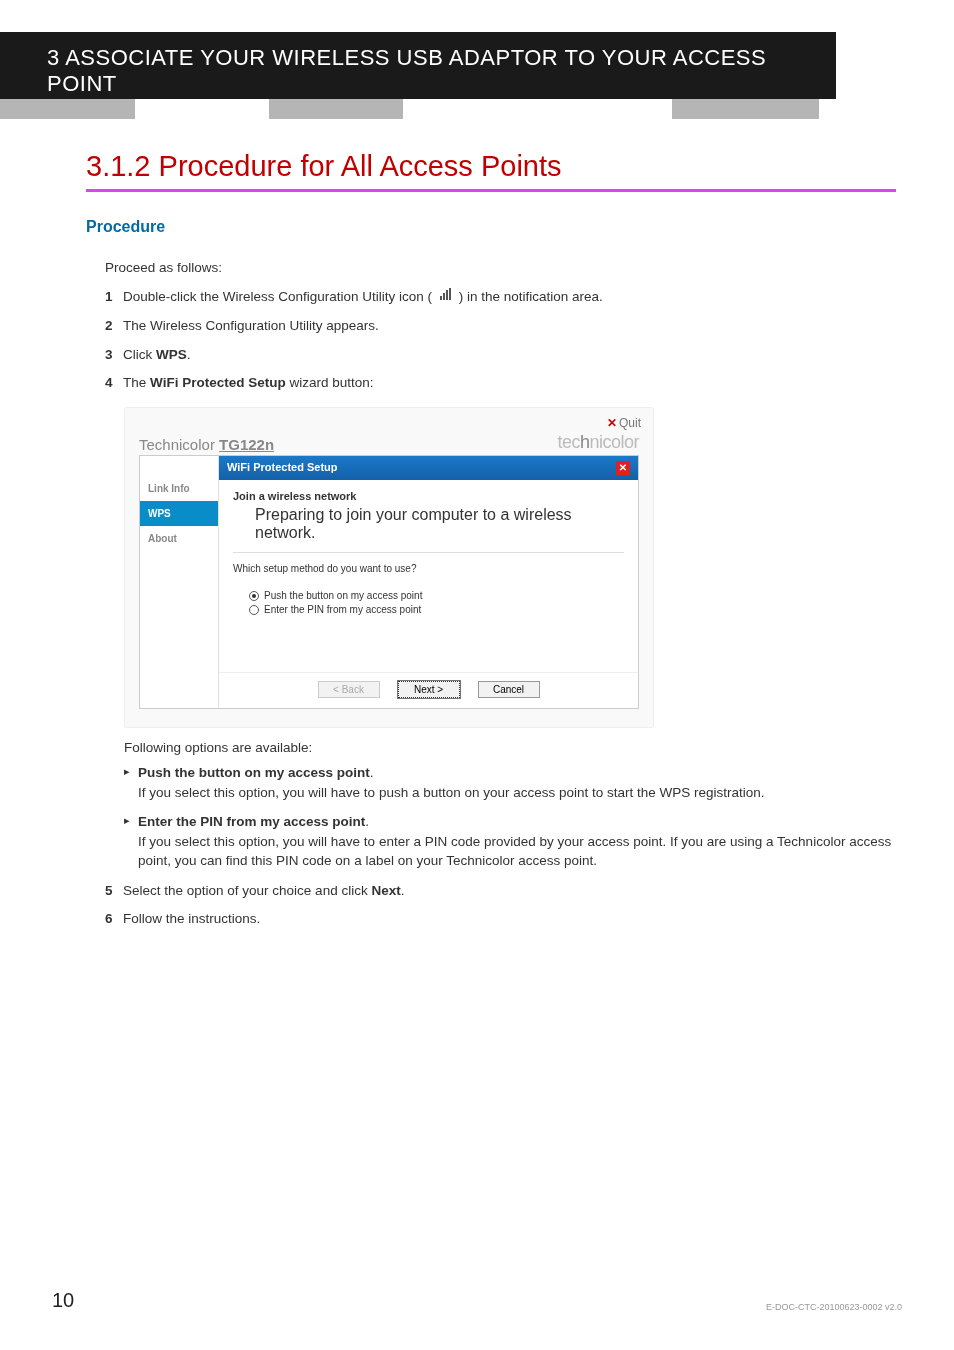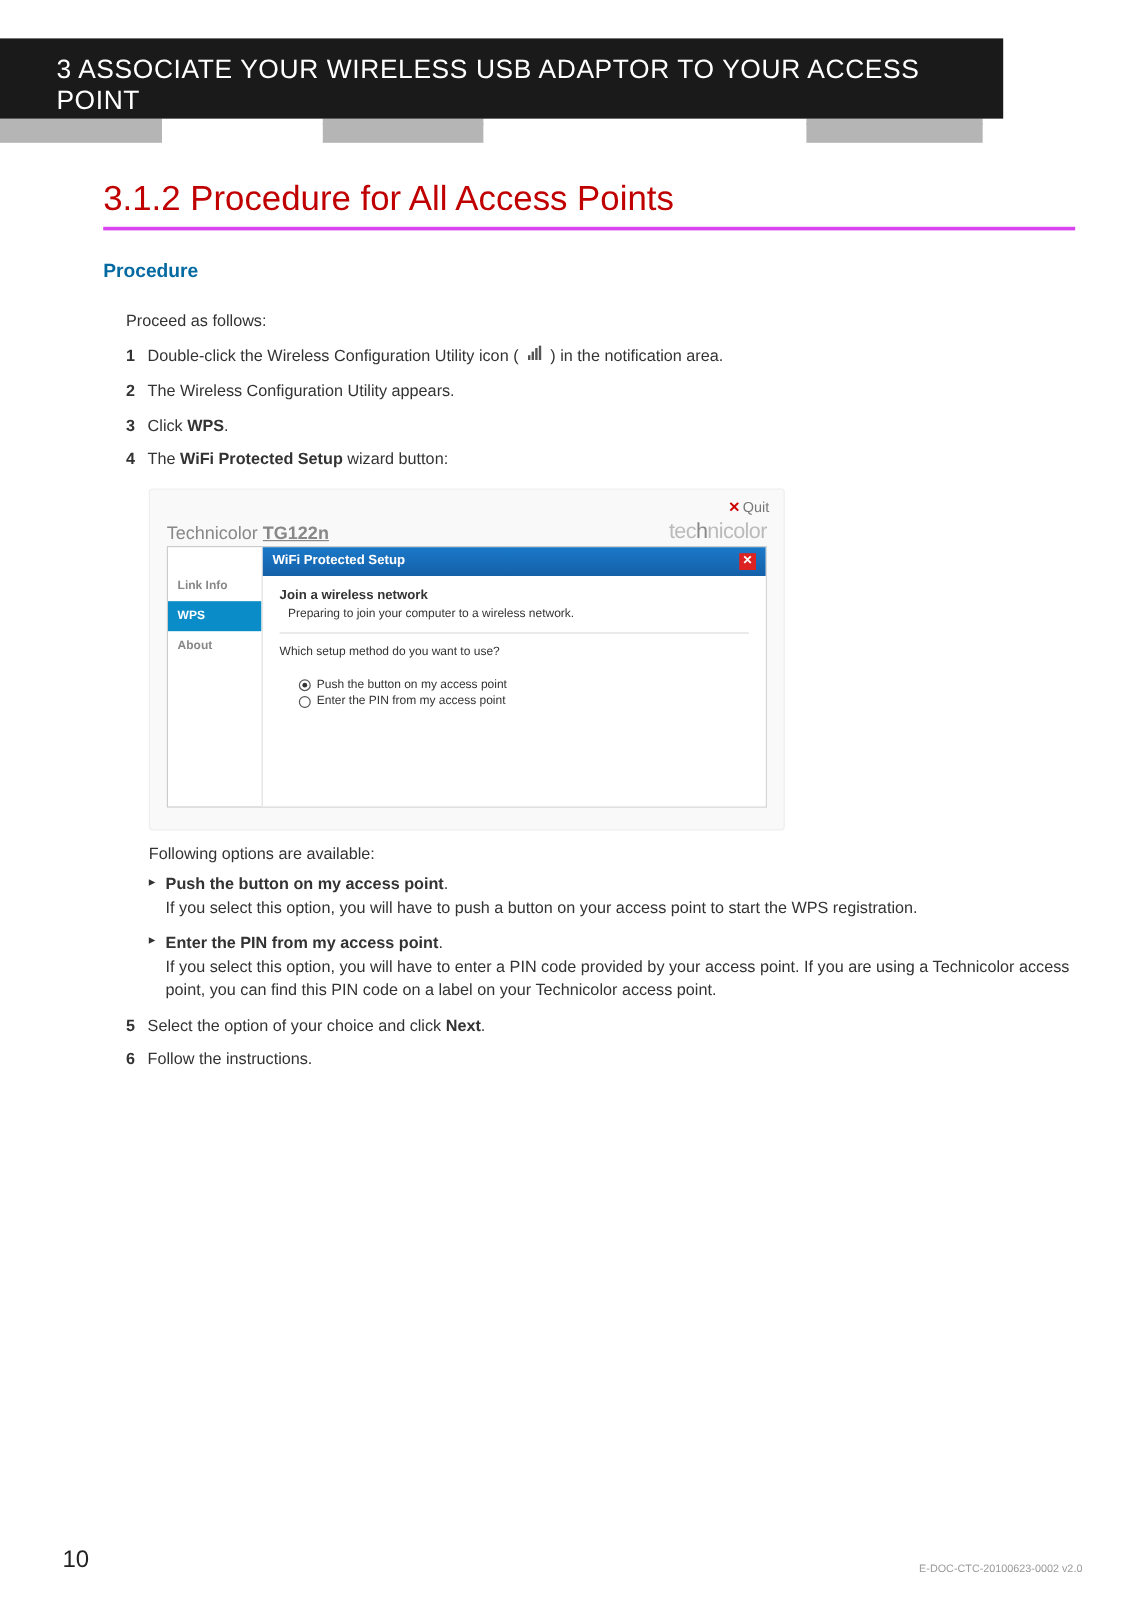--- a/index.html
+++ b/index.html
@@ -158,21 +158,21 @@
       font-weight: 700;
       line-height: 14px;
     }
     .pane-body {
       padding: 10px 14px 12px 14px;
       min-height: 192px;
       font-size: 10px;
       color: #333;
     }
     .pane-body h3 { font-size: 11px; font-weight: 700; margin-bottom: 4px; }
-    .pane-body .sub-t { font-size: 10px; margin-bottom: 10px; margin-left: 7px; }
+    .pane-body .sub-t { font-size: 16px; margin-bottom: 10px; margin-left: 22px; }
     .pane-body hr { border: none; border-top: 1px solid #ddd; margin: 6px 0 10px 0; }
     .q { font-size: 10px; margin-bottom: 16px; }
     .radio-row { display: flex; align-items: center; gap: 5px; font-size: 10px; margin-left: 16px; margin-bottom: 3px; }
     .radio { width: 10px; height: 10px; border: 1px solid #555; border-radius: 50%; display: inline-flex; align-items: center; justify-content: center; }
     .radio.sel::after { content: ''; width: 4px; height: 4px; background: #333; border-radius: 50%; }
     .btn-row {
       padding: 8px 12px 10px 12px;
       display: flex;
       justify-content: center;
       gap: 18px;
@@ -310,20 +310,25 @@
           <div class="q">Which setup method do you want to use?</div>
           <div class="radio-row">
             <span class="radio sel"></span>
             <span>Push the button on my access point</span>
           </div>
           <div class="radio-row">
             <span class="radio"></span>
             <span>Enter the PIN from my access point</span>
           </div>
         </div>
+        <div class="btn-row">
+          <span class="win-btn disabled">&lt; Back</span>
+          <span class="win-btn focus">Next &gt;</span>
+          <span class="win-btn">Cancel</span>
+        </div>
       </div>
     </div>
   </div>
 
   <div class="following">Following options are available:</div>
   <ul class="triangle">
     <li>
       <strong>Push the button on my access point</strong>.<br>
       <span>If you select this option, you will have to push a button on your access point to start the WPS registration.</span>
     </li>

